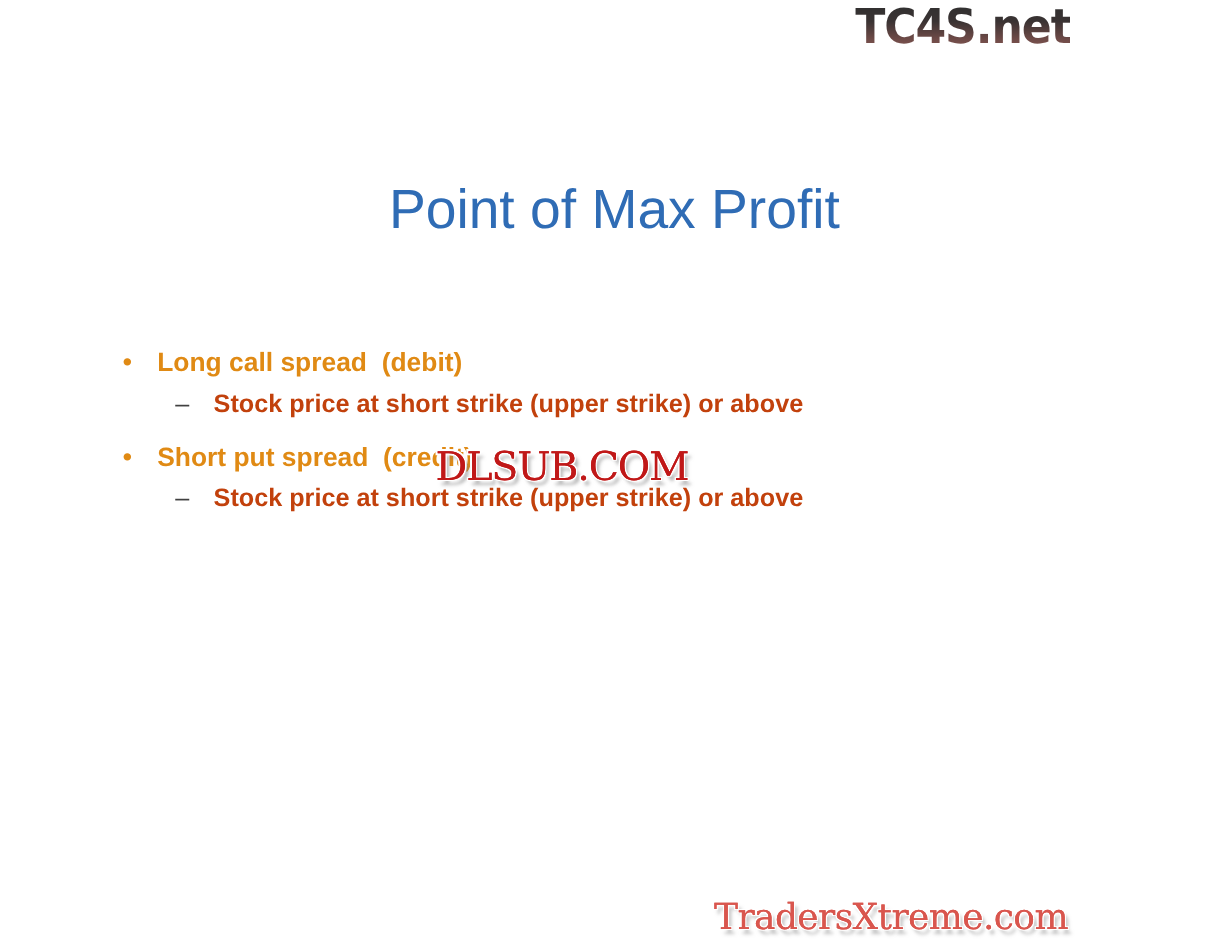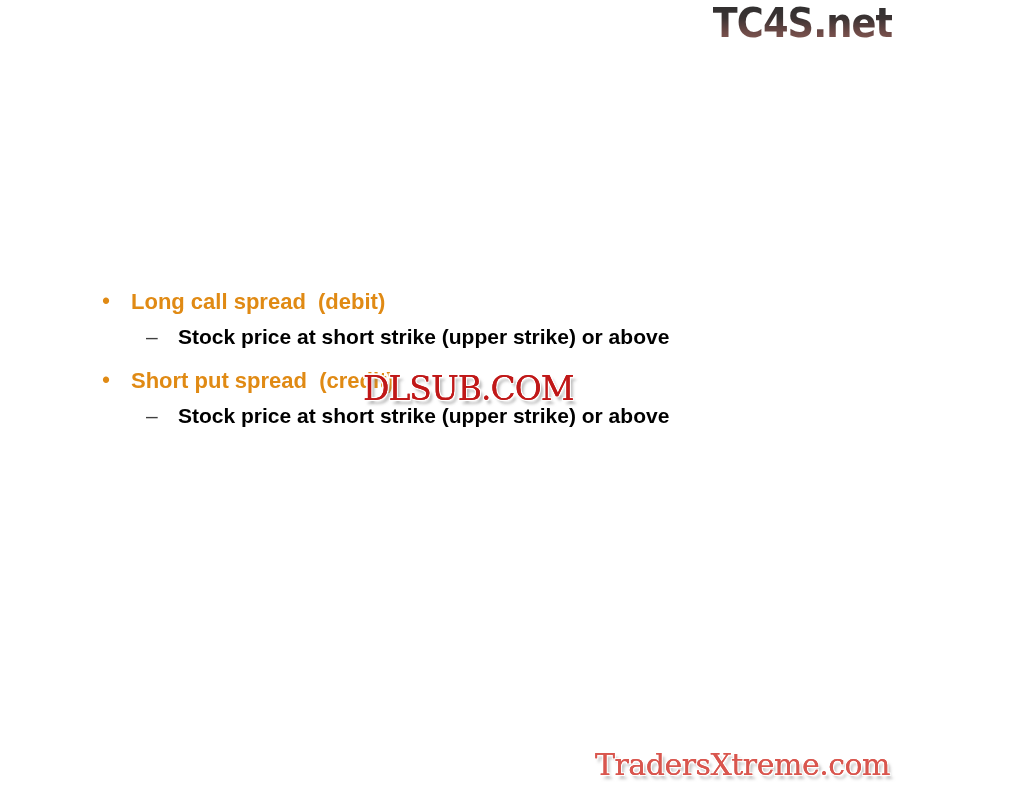--- a/index.html
+++ b/index.html
@@ -102,21 +102,21 @@
     color: #404040;
     font-size: 21px;
     line-height: 29px;
     width: 82px;
     flex: 0 0 82px;
     text-align: left;
     padding-left: 50px;
     box-sizing: border-box;
   }
   .bullet-l2 .text {
-    color: #000000;
+    color: #c2410c;
     font-weight: 700;
     font-size: 21px;
     line-height: 29px;
     white-space: pre;
   }
 
   
   #dlsub-watermark {
     position: absolute;
     left: 363px;
@@ -177,20 +177,21 @@
     white-space: nowrap;
   }
 </style>
 </head>
 <body>
 
 <div id="slide">
 
   <div id="tc4s-logo">TC4S.net</div>
 
+  <h1 id="slide-title">Point of Max Profit</h1>
 
   <div id="body-content">
 
     <div class="bullet-l1">
       <span class="marker">•</span>
       <span class="text">Long call spread  (debit)</span>
     </div>
 
     <div class="bullet-l2">
       <span class="marker">–</span>

